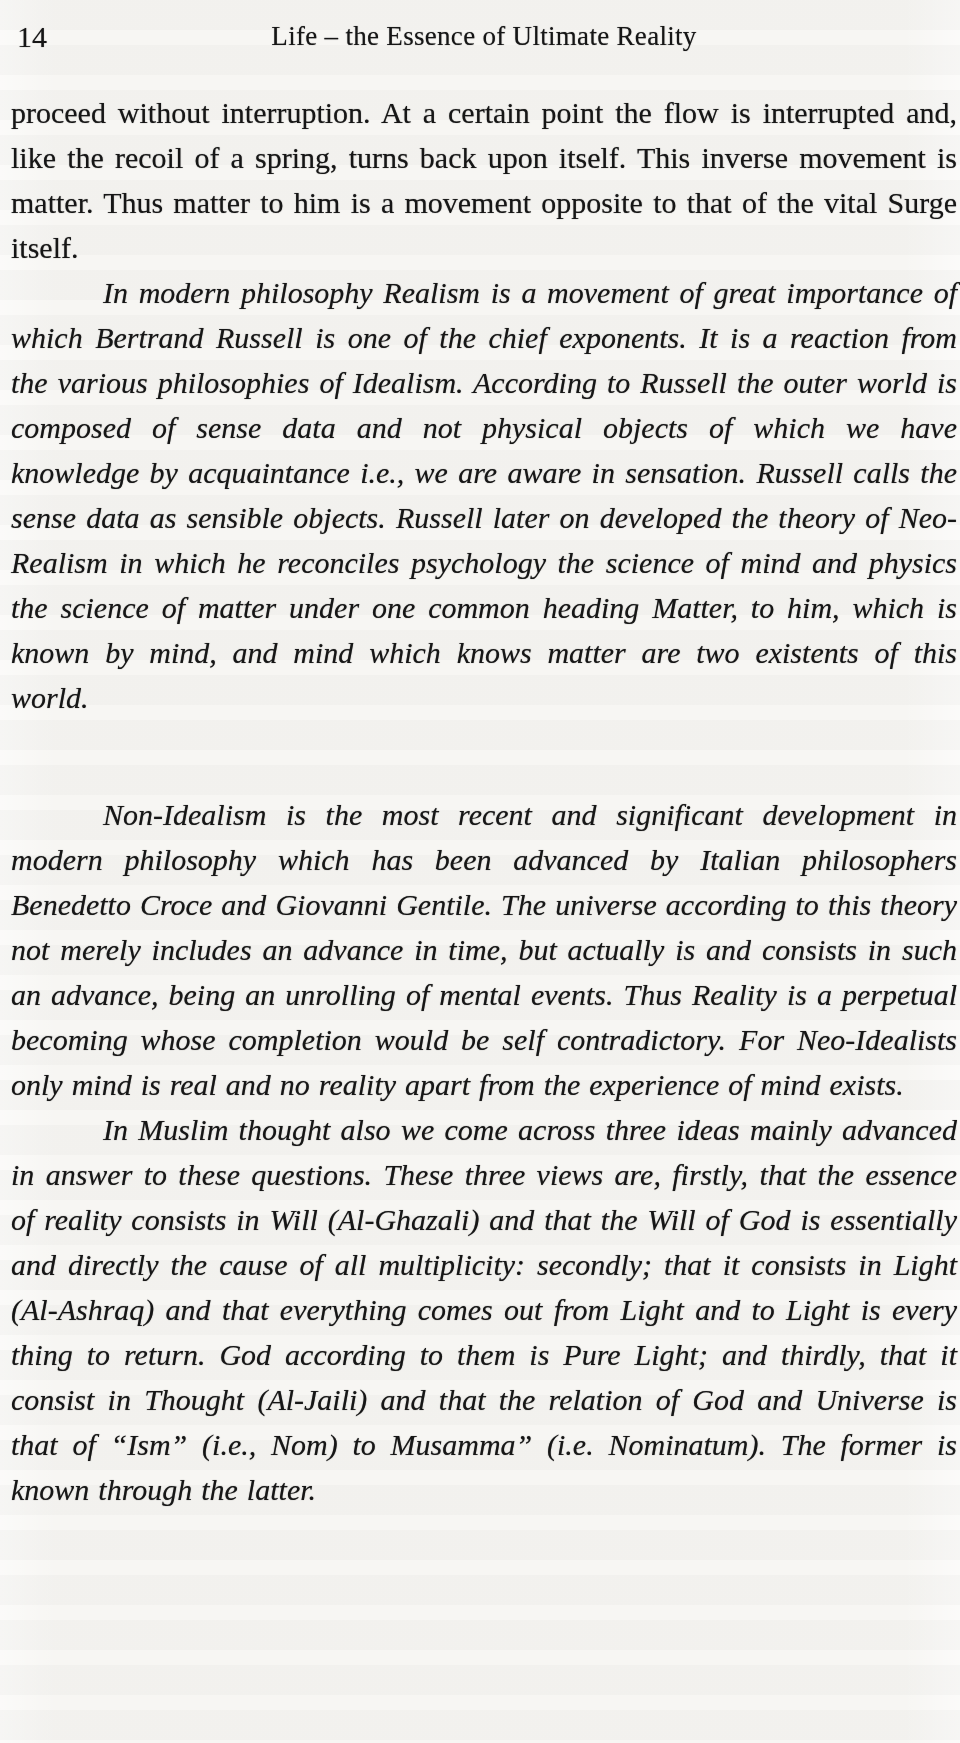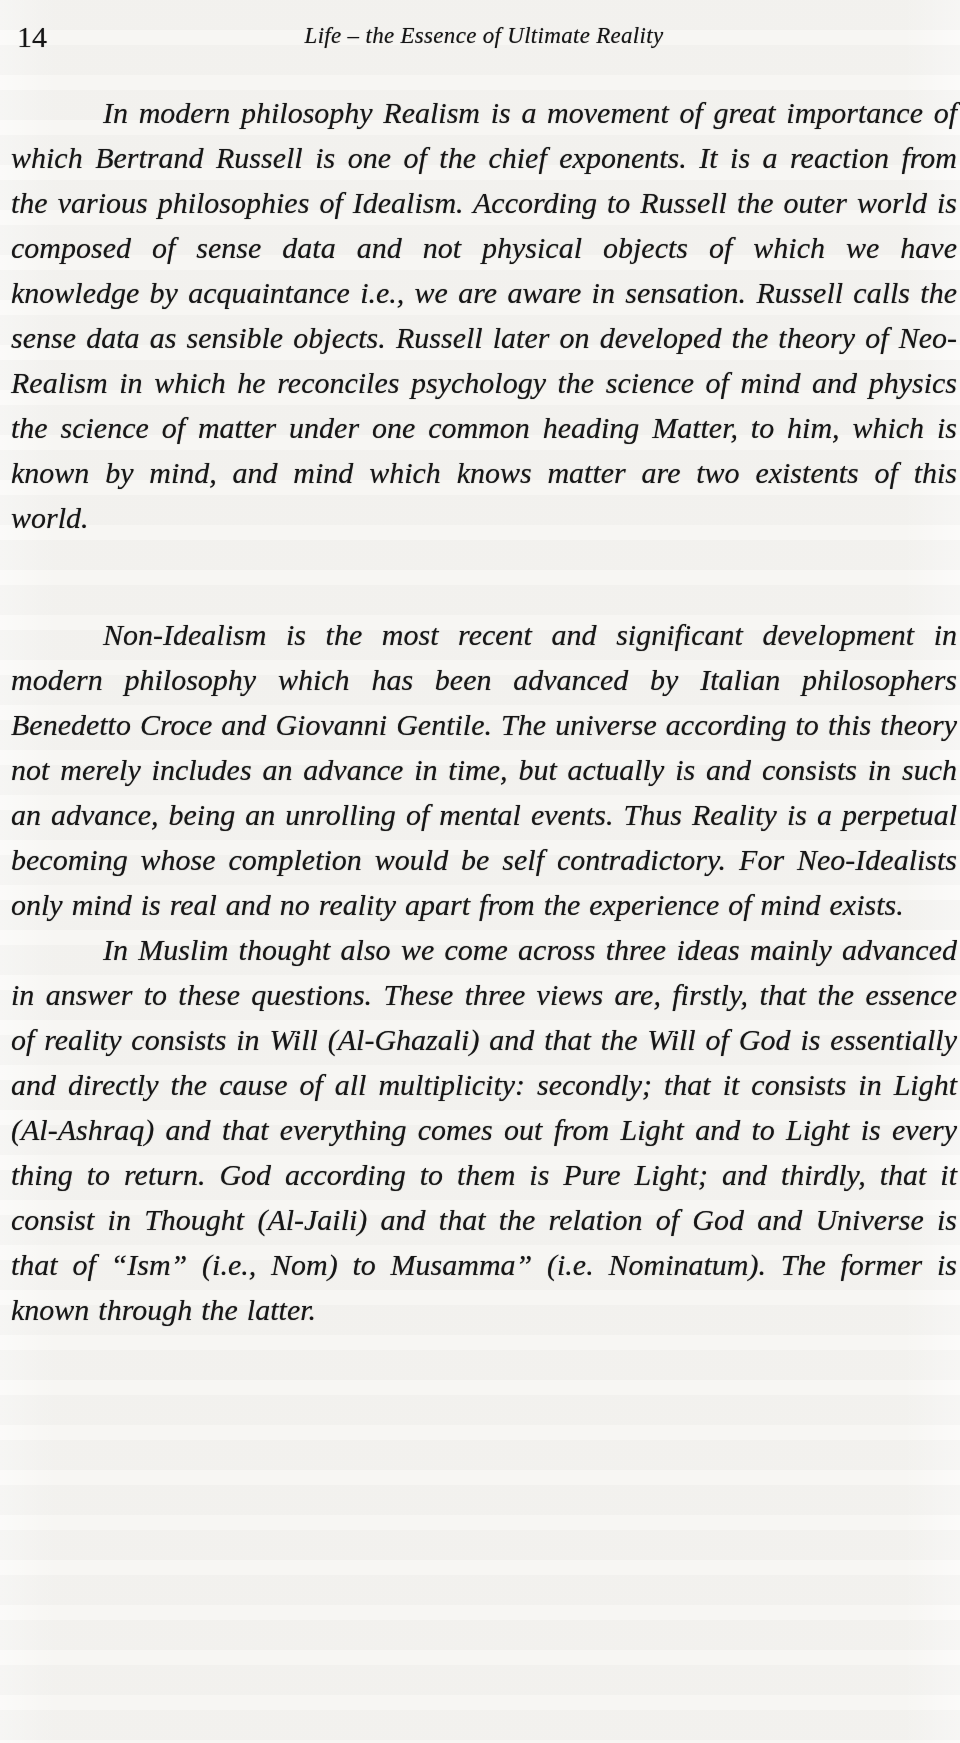--- a/index.html
+++ b/index.html
@@ -38,22 +38,21 @@
   .page-number {
     position: absolute;
     left: 6px;
     top: 2px;
     font-size: 30px;
     line-height: 38px;
     text-shadow: 0 0 1px rgba(25,25,25,0.55);
   }
   .running-title {
     text-align: center;
-    font-style: italic;
-    font-size: 23px;
+    font-size: 27px;
     line-height: 40px;
     letter-spacing: 0.3px;
     text-shadow: 0 0 1px rgba(25,25,25,0.55);
   }
   .page-body p {
     margin: 0;
     font-size: 30px;
     line-height: 45px;
     text-align: justify;
     text-justify: inter-word;
@@ -72,18 +71,19 @@
 <body>
 
 <div class="page">
 
   <div class="page-header">
     <span class="page-number">14</span>
     <div class="running-title">Life – the Essence of Ultimate Reality</div>
   </div>
 
   <div class="page-body">
+    <p class="para">proceed without interruption. At a certain point the flow is interrupted and, like the recoil of a spring, turns back upon itself. This inverse movement is matter. Thus matter to him is a movement opposite to that of the vital Surge itself.</p>
     <p class="para indent">In modern philosophy Realism is a movement of great importance of which Bertrand Russell is one of the chief exponents. It is a reaction from the various philosophies of Idealism. According to Russell the outer world is composed of sense data and not physical objects of which we have knowledge by acquaintance i.e., we are aware in sensation. Russell calls the sense data as sensible objects. Russell later on developed the theory of Neo-Realism in which he reconciles psychology the science of mind and physics the science of matter under one common heading Matter, to him, which is known by mind, and mind which knows matter are two existents of this world.</p>
     <p class="para indent gap-before">Non-Idealism is the most recent and significant development in modern philosophy which has been advanced by Italian philosophers Benedetto Croce and Giovanni Gentile. The universe according to this theory not merely includes an advance in time, but actually is and consists in such an advance, being an unrolling of mental events. Thus Reality is a perpetual becoming whose completion would be self contradictory. For Neo-Idealists only mind is real and no reality apart from the experience of mind exists.</p>
     <p class="para indent">In Muslim thought also we come across three ideas mainly advanced in answer to these questions. These three views are, firstly, that the essence of reality consists in Will (Al-Ghazali) and that the Will of God is essentially and directly the cause of all multiplicity: secondly; that it consists in Light (Al-Ashraq) and that everything comes out from Light and to Light is every thing to return. God according to them is Pure Light; and thirdly, that it consist in Thought (Al-Jaili) and that the relation of God and Universe is that of “Ism” (i.e., Nom) to Musamma” (i.e. Nominatum). The former is known through the latter.</p>
   </div>
 
 </div>
 
 </body></html>

